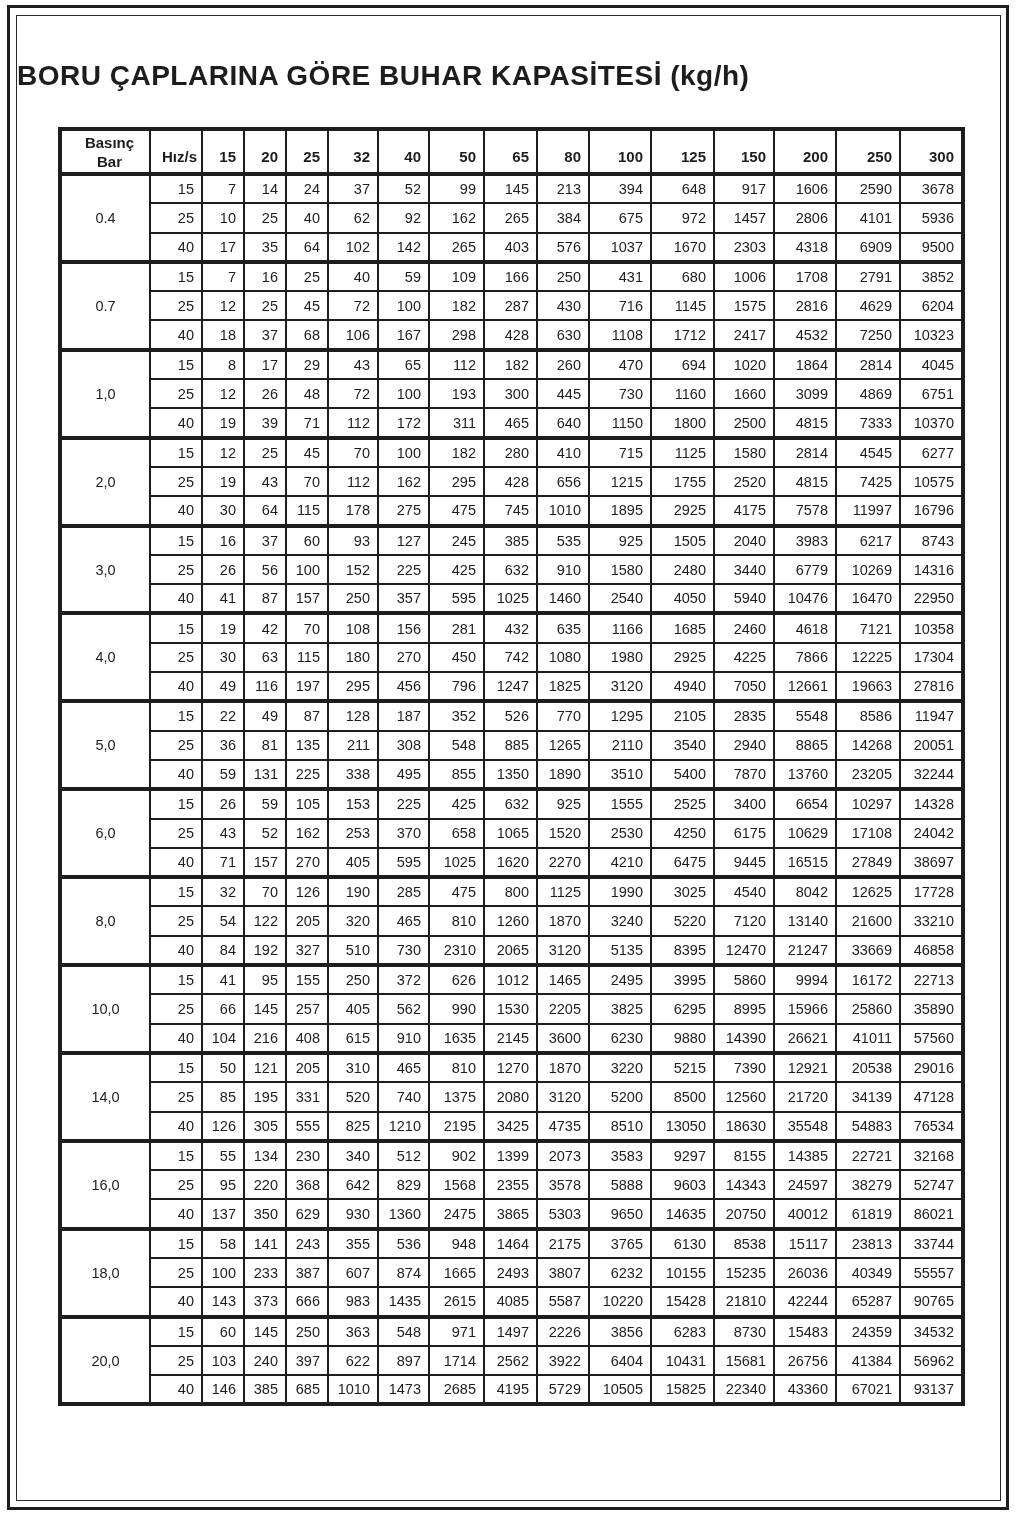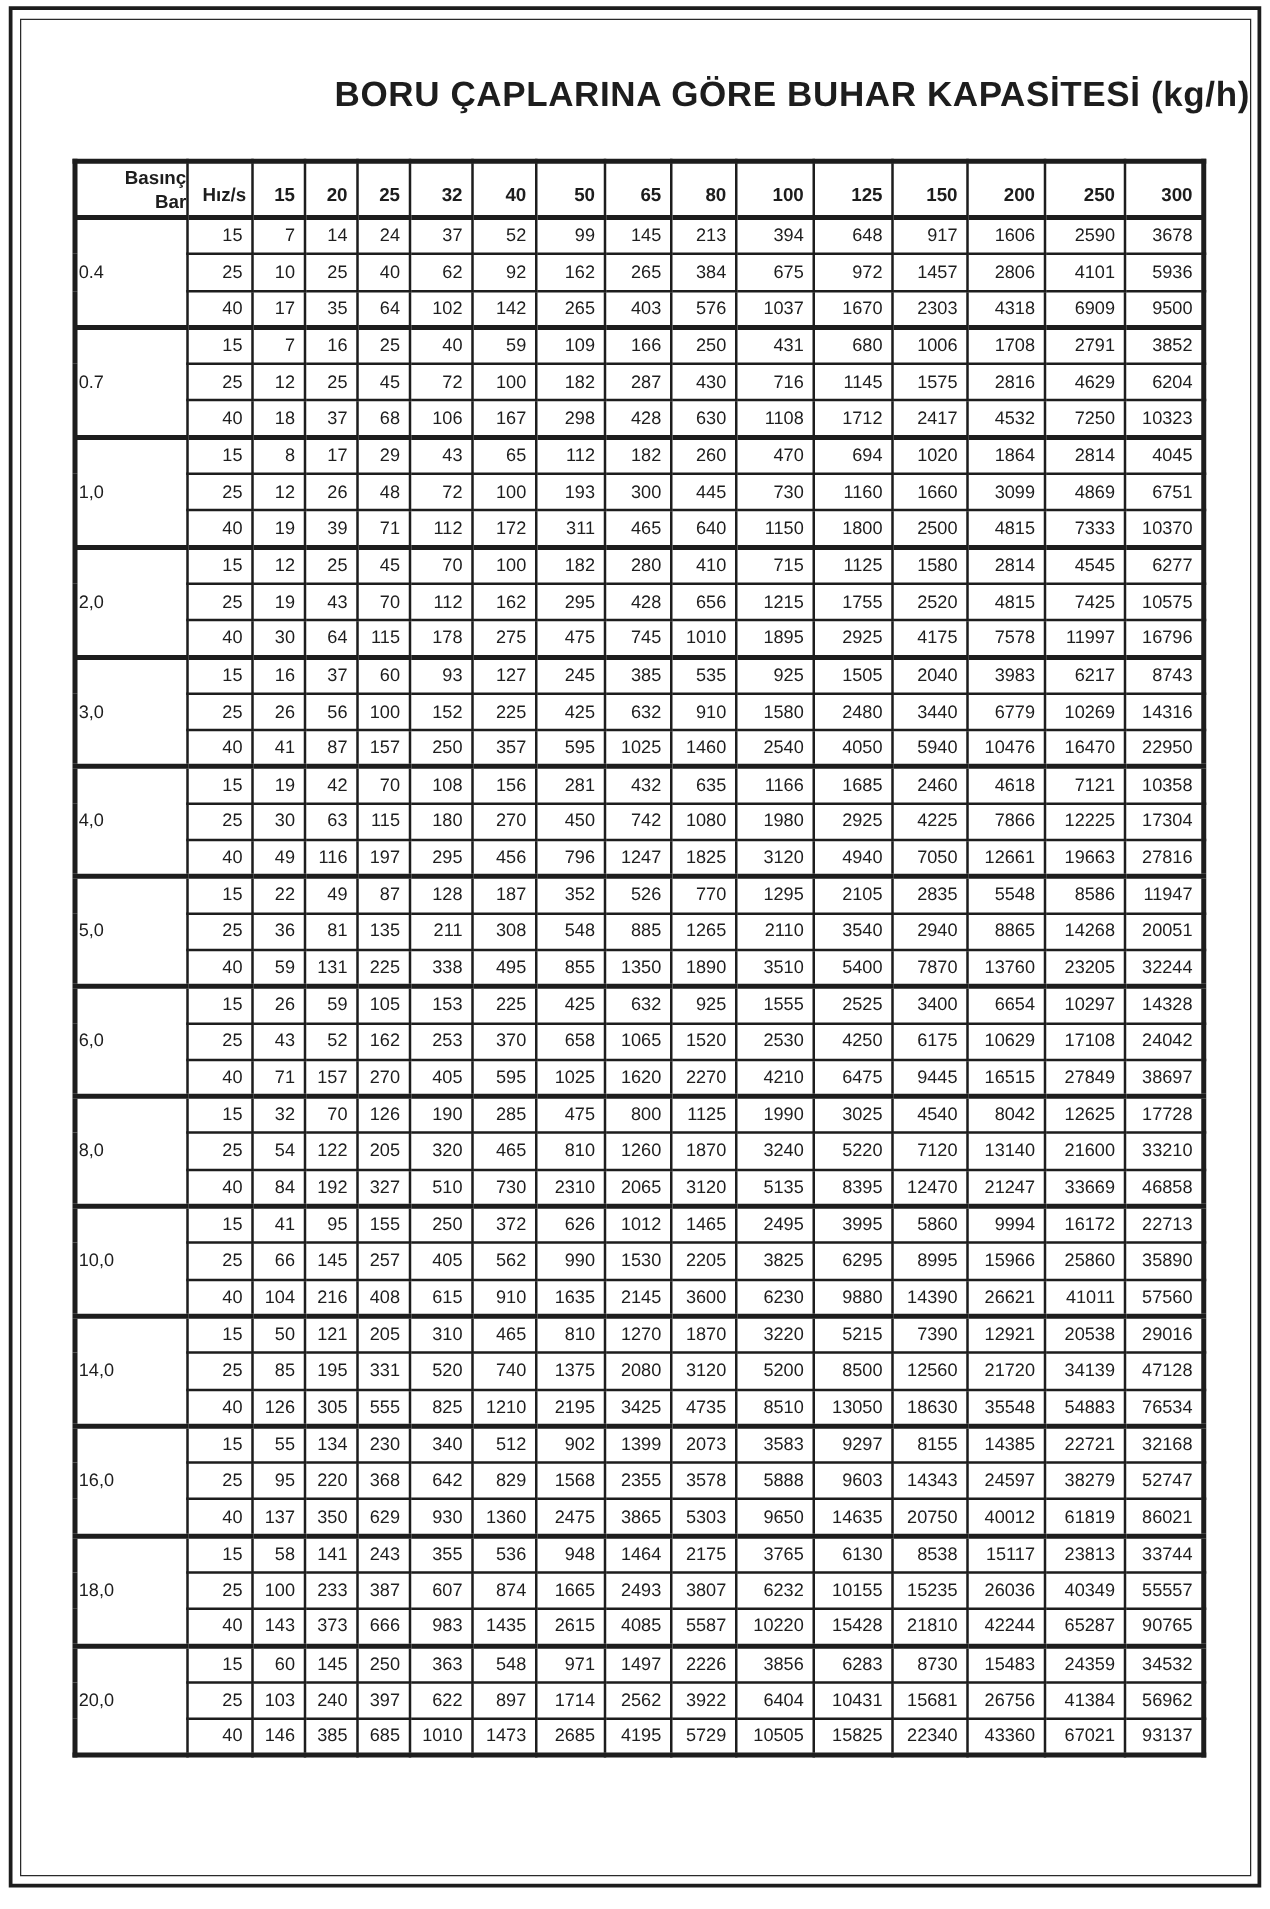--- a/index.html
+++ b/index.html
@@ -22,21 +22,21 @@
   .page-inner-border {
     position: absolute;
     left: 16px; top: 15px; right: 15px; bottom: 26px;
     border: 1.5px solid #2a2a2a;
   }
   .page-title {
     position: absolute;
     left: 17px;
     right: 16px;
     top: 60px;
-    text-align: right;
+    text-align: left;
     font-size: 28px;
     font-weight: bold;
     letter-spacing: 0.5px;
     color: #1d1d1d;
     margin: 0;
   }
   table.capacity-table {
     position: absolute;
     left: 58px;
     top: 127px;
@@ -47,40 +47,40 @@
   table.capacity-table th,
   table.capacity-table td {
     border: 2px solid #1d1d1d;
     overflow: hidden;
     white-space: nowrap;
   }
   thead tr { height: 45px; }
   tbody tr { height: 29.3px; }
   thead th { border-bottom-width: 4px; }
   th.corner {
-    text-align: right;
+    text-align: center;
     vertical-align: top;
     padding: 3px 0 0 8px;
     font-size: 15px;
     line-height: 1.25;
   }
   th.vel-h {
     text-align: center;
     vertical-align: bottom;
     padding: 0 0 7px 7px;
     font-size: 15px;
   }
   th.diam {
     text-align: right;
     vertical-align: bottom;
     padding: 0 7px 7px 0;
     font-size: 15px;
   }
   td.pressure {
-    text-align: left;
+    text-align: center;
     vertical-align: middle;
     font-size: 14.5px;
     font-weight: normal;
   }
   td.velocity, td.value {
     text-align: right;
     vertical-align: middle;
     padding-right: 7px;
     font-size: 14.5px;
     font-weight: normal;

